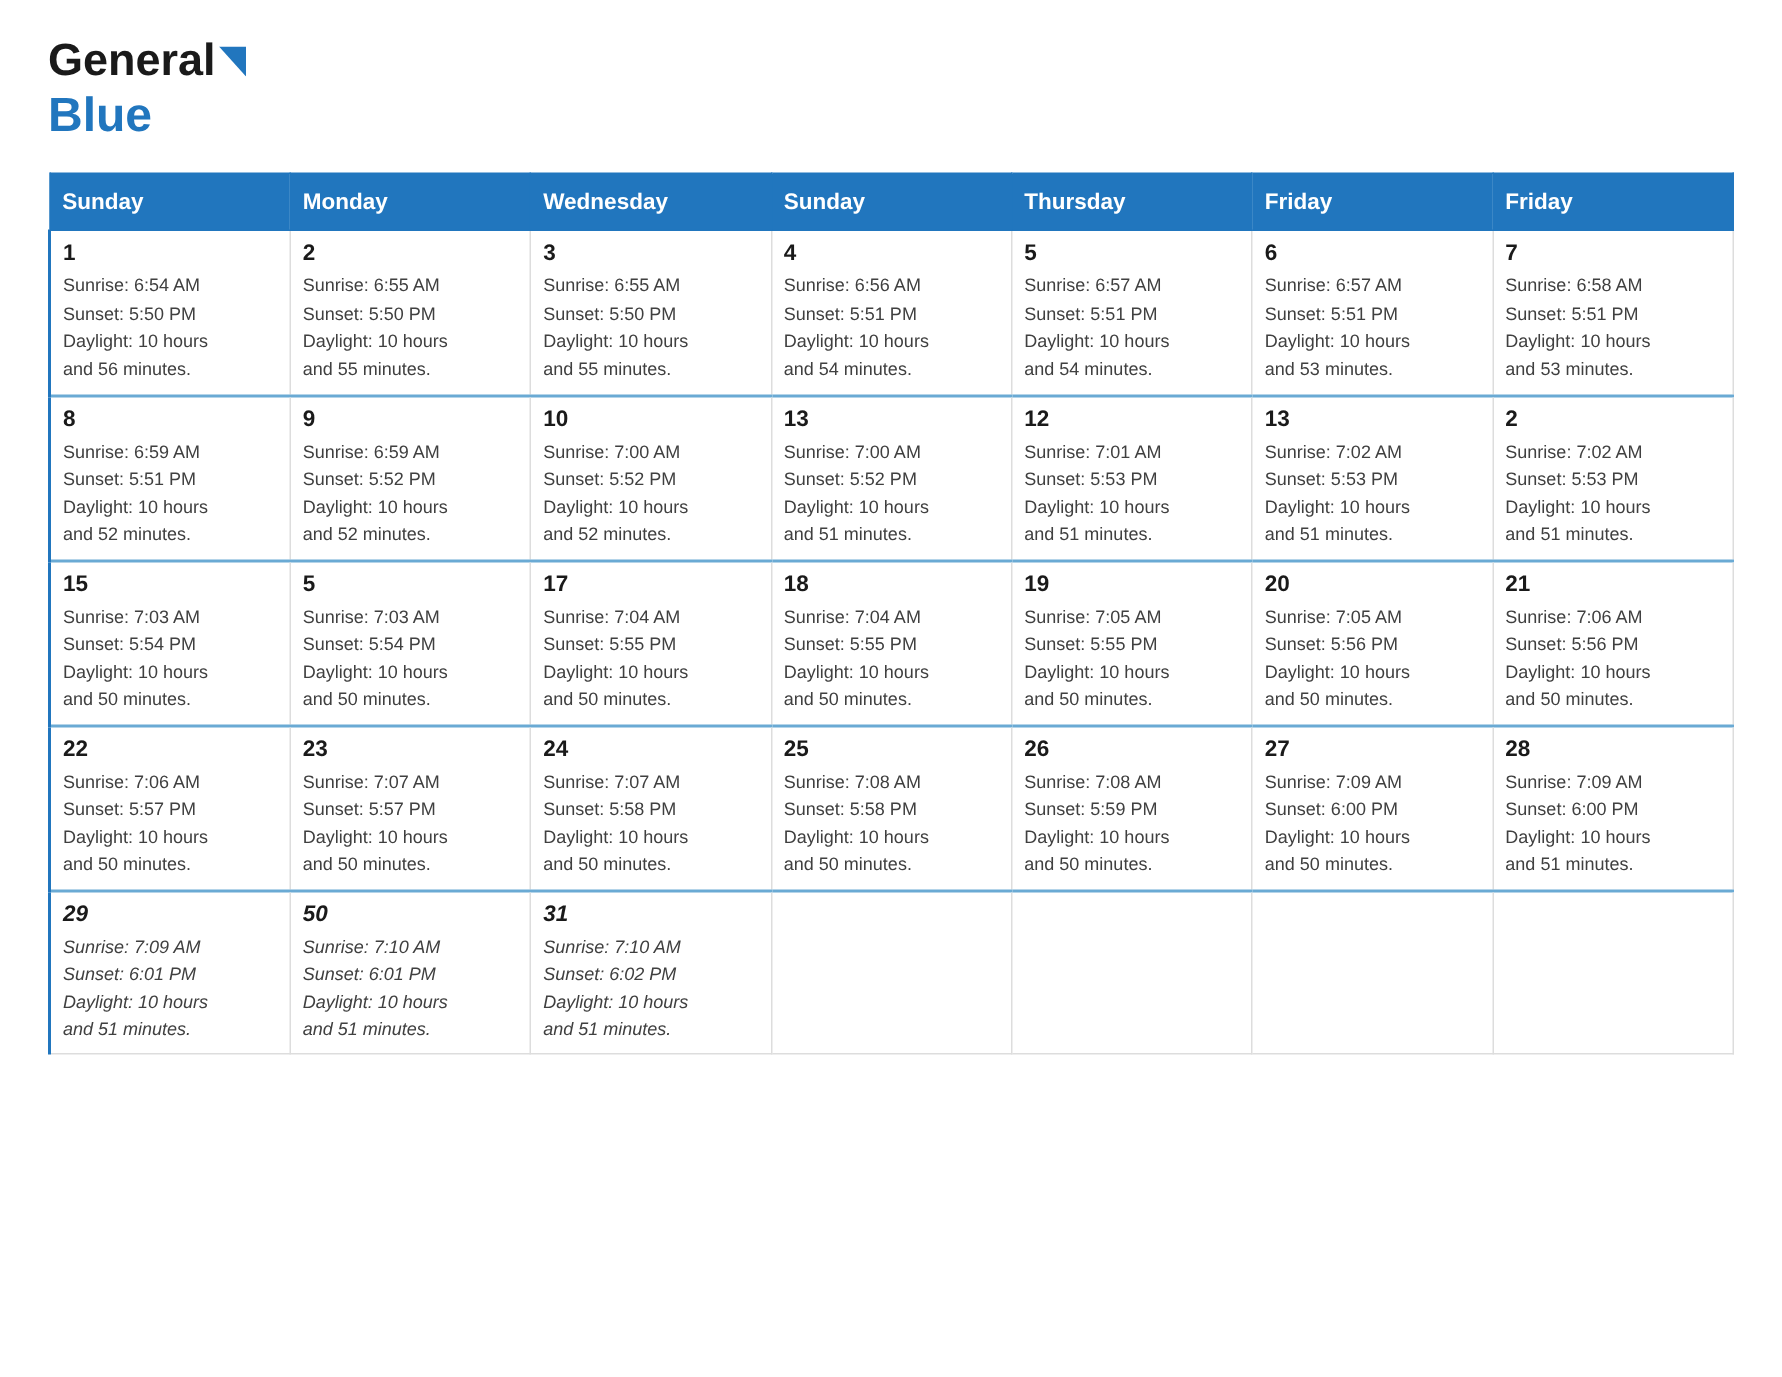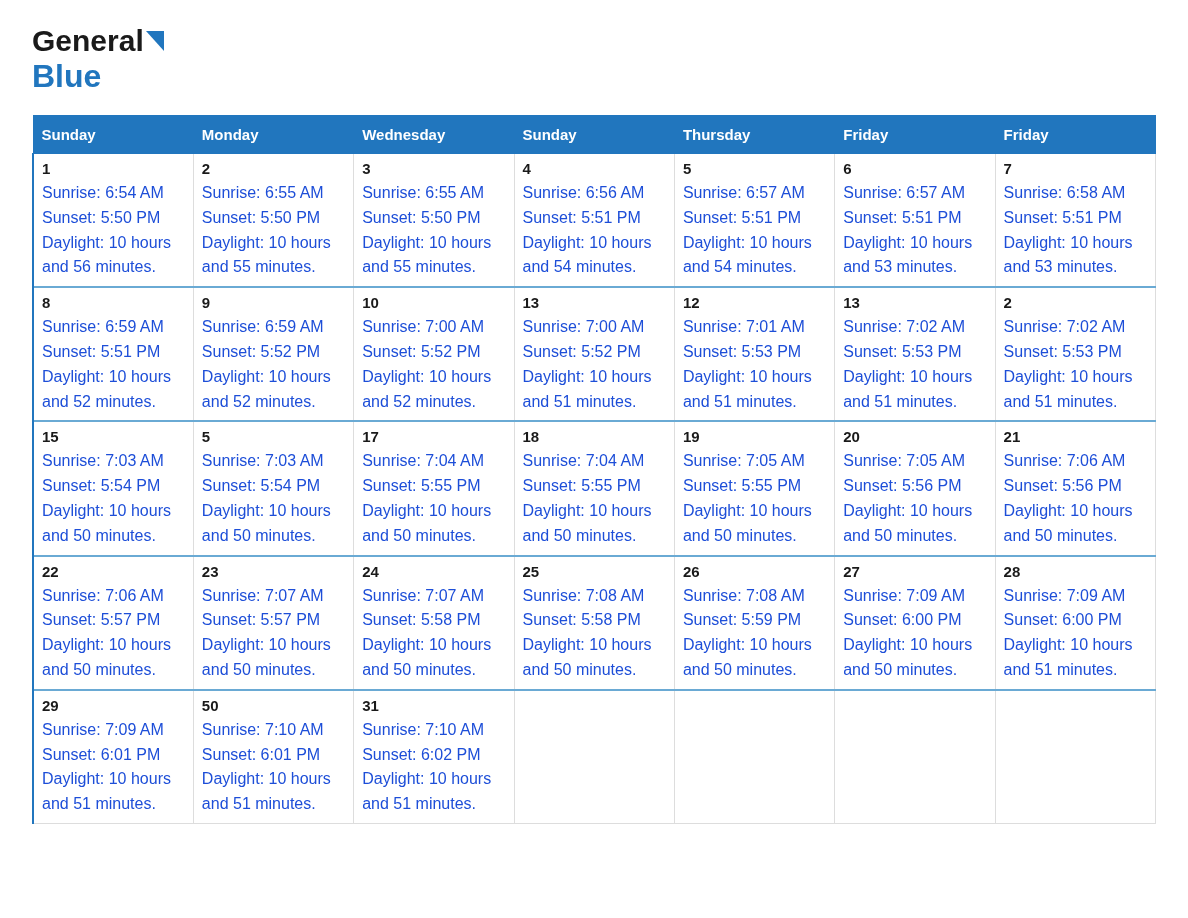--- a/index.html
+++ b/index.html
@@ -56,31 +56,32 @@
     tbody tr td {
       border: 1px solid #ccc;
       vertical-align: top;
       padding: 6px 8px;
       font-size: 12.5px;
       color: #222;
       height: 110px;
     }
     tbody tr:last-child td {
       height: auto;
+      font-style: italic;
     }
     .day-number {
       font-size: 15px;
       font-weight: bold;
       color: #1a1a1a;
       margin-bottom: 4px;
       display: block;
     }
     .day-info {
-      font-size: 16px;
-      color: #1d4ed8;
+      font-size: 12px;
+      color: #404040;
       line-height: 1.55;
       text-align: right;
     }
     .empty-cell {
       background: #fff;
     }
     tbody tr td:first-child {
       border-left: 2px solid #2176be;
     }
     

